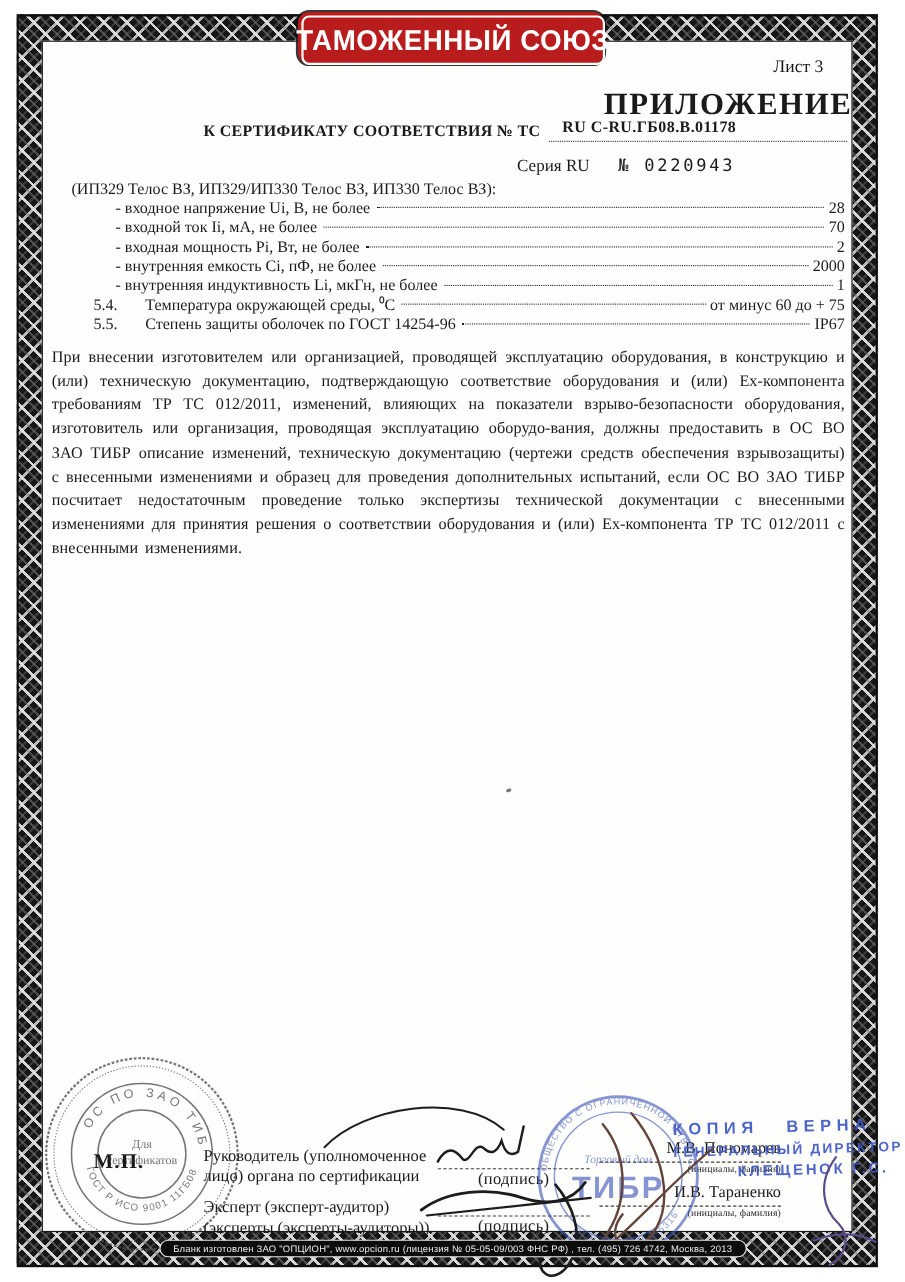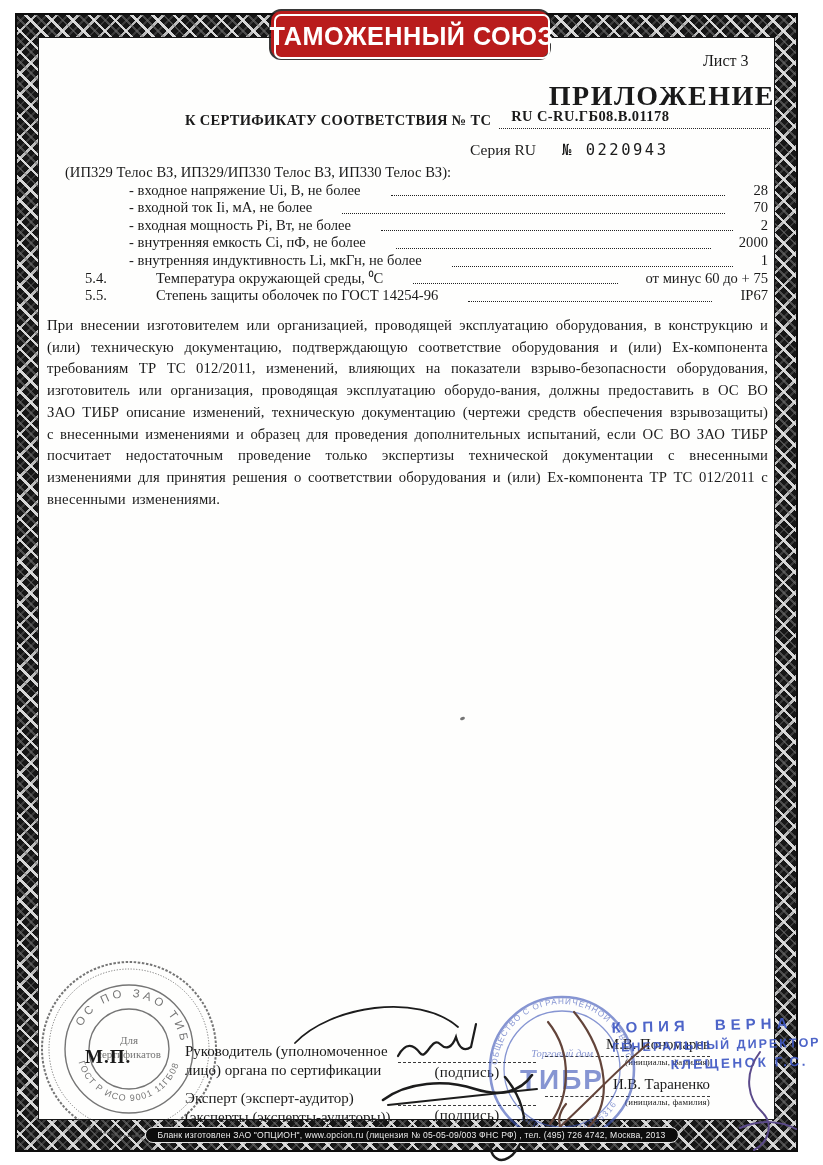--- a/index.html
+++ b/index.html
@@ -29,21 +29,21 @@
   .cert-field{flex:1;border-bottom:1.6px dotted #2a2a2a;margin-left:8px;padding-left:12px;}
   .cert-num{position:relative;top:-3px;font-weight:bold;font-size:14.5px;letter-spacing:.4px;}
 
   .series-row{position:absolute;left:470px;top:141px;display:flex;align-items:baseline;}
   .series-label{font-size:15.5px;}
   .series-num{font-family:"DejaVu Sans Mono",monospace;font-size:15.5px;letter-spacing:2.5px;margin-left:26px;}
 
   
   .spec{position:absolute;left:45px;top:164px;width:723px;font-size:14.6px;}
   .spec-intro{padding-left:20px;line-height:17.6px;}
-  .spec-row{display:flex;align-items:flex-end;line-height:17.6px;gap:24px;}
+  .spec-row{display:flex;align-items:center;line-height:17.6px;}
   .spec-num{flex:0 0 auto;width:20px;white-space:pre;margin-left:40px;}
   .spec-num.wide{width:47px;}
   .spec-label{white-space:nowrap;}
   .leader{flex:1;border-bottom:1.6px dotted #222;margin:0 4px 3px 6px;min-width:20px;}
   .spec-value{white-space:nowrap;}
 
   .body-par{position:absolute;left:47px;top:315px;width:721px;font-size:14.7px;line-height:21.7px;text-align:justify;word-spacing:2.5px;letter-spacing:.1px;}
 
   .speck{position:absolute;left:460px;top:717px;width:5px;height:3px;background:#3a3a3a;border-radius:50%;opacity:.7;transform:rotate(-20deg);}
 

